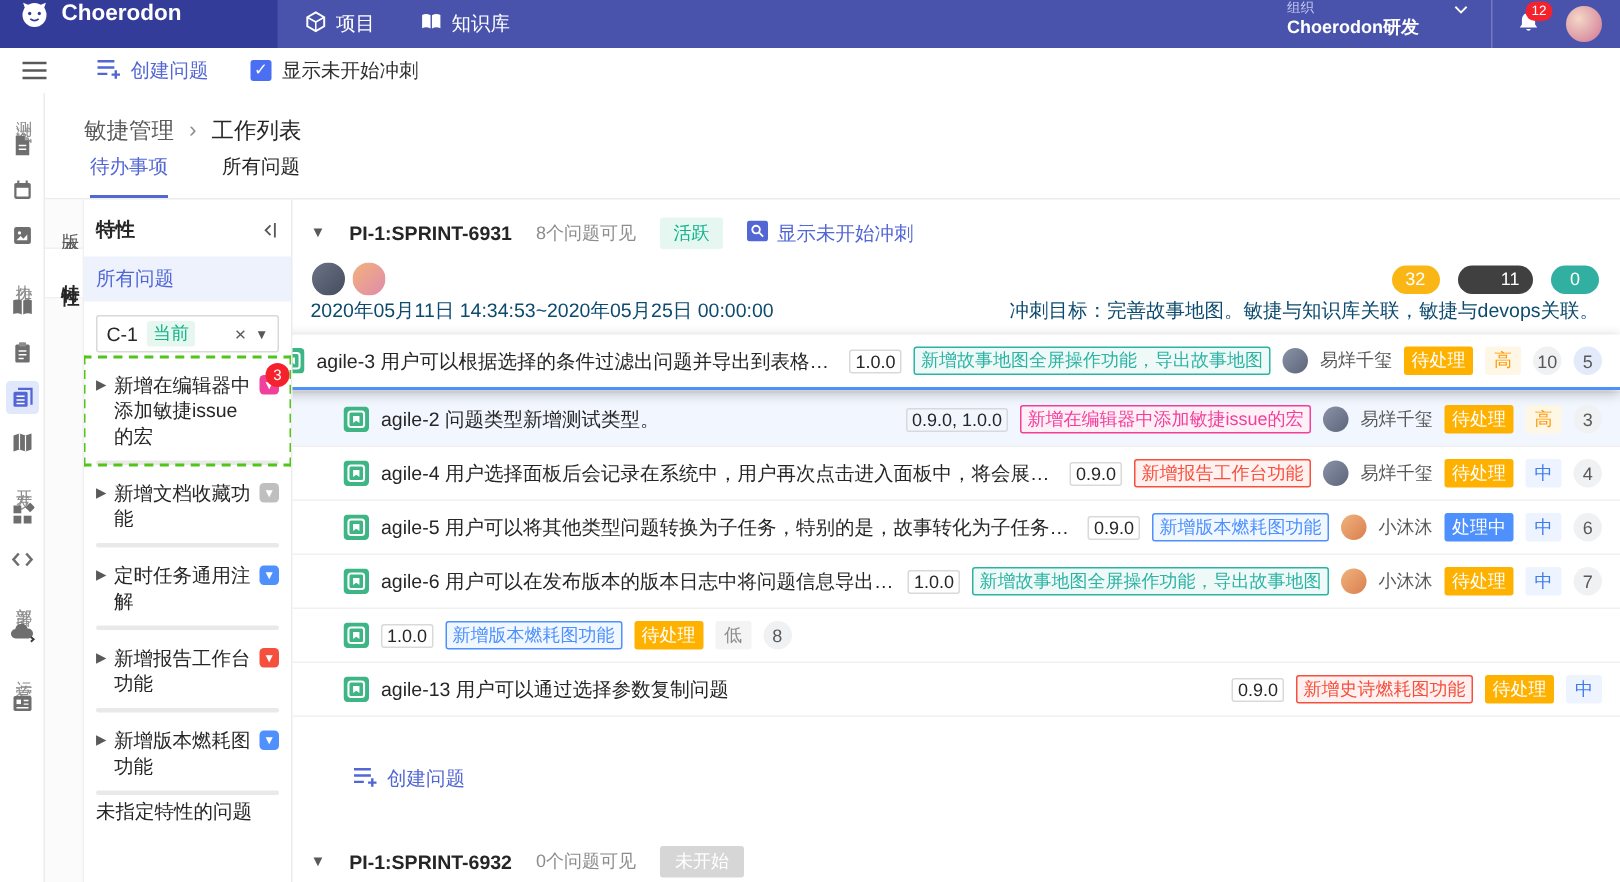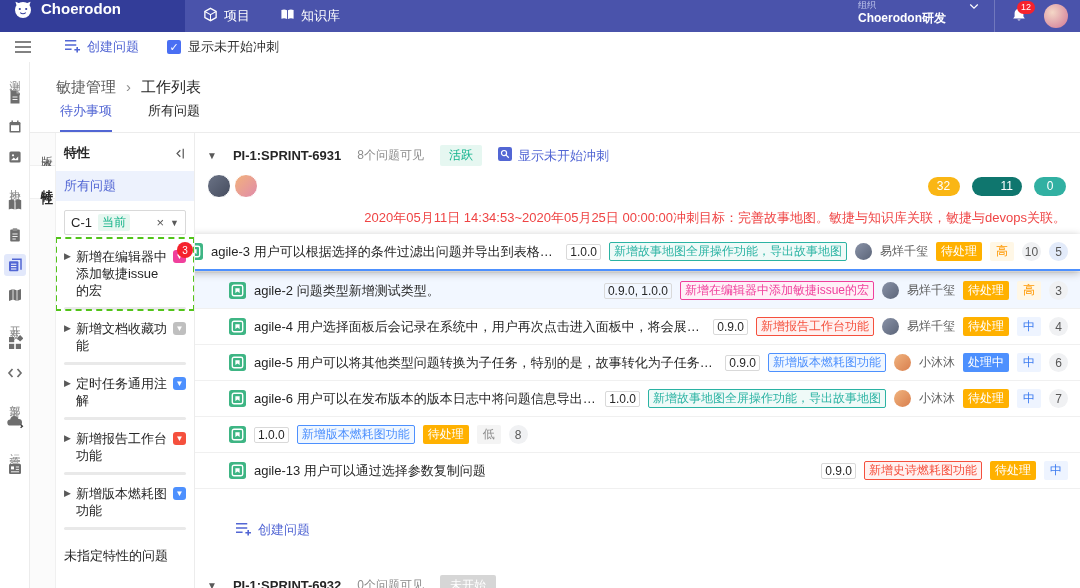--- a/index.html
+++ b/index.html
@@ -54,36 +54,36 @@
   .sel-x{margin-left:auto;color:#595959}
   .sel-caret{color:#595959;font-size:9px}
   .feat{position:relative;padding:10px 8px 0;cursor:pointer}
   .feat-row{display:flex;gap:5px;align-items:flex-start}
   .feat-caret{color:#595959;font-size:9px;margin-top:3px}
   .feat-name{flex:1;color:#262626;line-height:17px;word-break:break-all}
   .feat-badge{width:13px;height:13px;border-radius:3px;color:#fff;font-size:8px;display:flex;align-items:center;justify-content:center;flex:none;margin-top:2px}
   .feat-bar{height:3px;background:#e9e9e9;border-radius:2px;margin-top:8px}
   .feat.droptarget{outline:2px dashed #52c41a;outline-offset:-1px}
   .feat-count{position:absolute;top:4px;right:1px;background:#f5222d;color:#fff;width:16px;height:16px;border-radius:50%;font-size:10px;display:flex;align-items:center;justify-content:center;z-index:7}
-  .unassigned{padding:17px 8px;color:#262626}
+  .unassigned{padding:2px 8px;color:#262626}
 
   
   .main{flex:1;display:flex;flex-direction:column;min-width:0;overflow:hidden}
   .sprint-head{padding:12px 14px 9px 12px}
   .sh-row1{display:flex;align-items:center;gap:16px}
   .sh-caret{color:#595959;font-size:10px;cursor:pointer}
   .sh-name{font-weight:bold;color:#262626}
   .sh-visible{color:#8c8c8c;font-size:12px}
   .badge-active{background:#e6f7f1;color:#11b38c;font-size:12px;padding:2px 9px;border-radius:2px}
   .sh-row2{display:flex;align-items:center;margin-top:8px}
   .av{width:24px;height:24px;border-radius:50%;border:1px solid #fff;flex:none;cursor:pointer}
   .av+.av{margin-left:3px}
   .pills{margin-left:auto;display:flex;gap:12px}
   .pill{min-width:32px;height:19px;border-radius:10px;color:#fff;font-size:12px;display:flex;align-items:center;justify-content:center;padding:0 9px}
-  .sh-row3{display:flex;justify-content:flex-end;margin-top:11px;font-size:13px;color:#ef4444}
+  .sh-row3{display:flex;justify-content:space-between;font-size:13px;color:#0c4a6e}
   .rows{position:relative;border-top:1px solid #f0f0f0}
   .row{height:36px;display:flex;align-items:center;gap:8px;padding:0 12px 0 34px;border-bottom:1px solid #f0f0f0;background:#fff}
   .row.selected{background:#f2f7ff}
   .sicon{width:17px;height:17px;flex:none;display:flex}
   .summary{flex:1;white-space:nowrap;overflow:hidden;text-overflow:ellipsis}
   .ver{border:1px solid #d9d9d9;border-radius:2px;font-size:12px;padding:0 3px;white-space:nowrap;flex:none}
   .ftag{border:1px solid;border-radius:2px;font-size:12px;padding:0 4px;white-space:nowrap;flex:none}
   .rav{width:17px;height:17px;border-radius:50%;flex:none}
   .aname{font-size:12px;color:#595959;white-space:nowrap;flex:none}
   .status{color:#fff;font-size:12px;padding:1px 5px;border-radius:2px;white-space:nowrap;flex:none}
@@ -343,21 +343,21 @@
                 <span>显示未开始冲刺</span>
               </span>
             </div>
             <div class="sh-row2">
               <span id="sprintavatars" style="display:flex">
                   <span class="av" style="background: linear-gradient(135deg, rgb(107, 115, 134), rgb(69, 76, 94));"></span>
                   <span class="av" style="background: linear-gradient(135deg, rgb(242, 178, 124), rgb(224, 139, 170));"></span>
                 </span>
               <span class="pills" id="pills">
                   <span class="pill" style="background: rgb(250, 182, 20);">32</span>
-                  <span class="pill" style="background: #0f766e; padding-left: 29px;">11</span>
+                  <span class="pill" style="background: #404040; padding-left: 29px;">11</span>
                   <span class="pill" style="background: rgb(49, 176, 162);">0</span>
                 </span>
             </div>
             <div class="sh-row3">
               <span>2020年05月11日 14:34:53~2020年05月25日 00:00:00</span>
               <span><span>冲刺目标：</span><span>完善故事地图。敏捷与知识库关联，敏捷与devops关联。</span></span>
             </div>
           </div>
 
           <div class="rows" id="rows">

